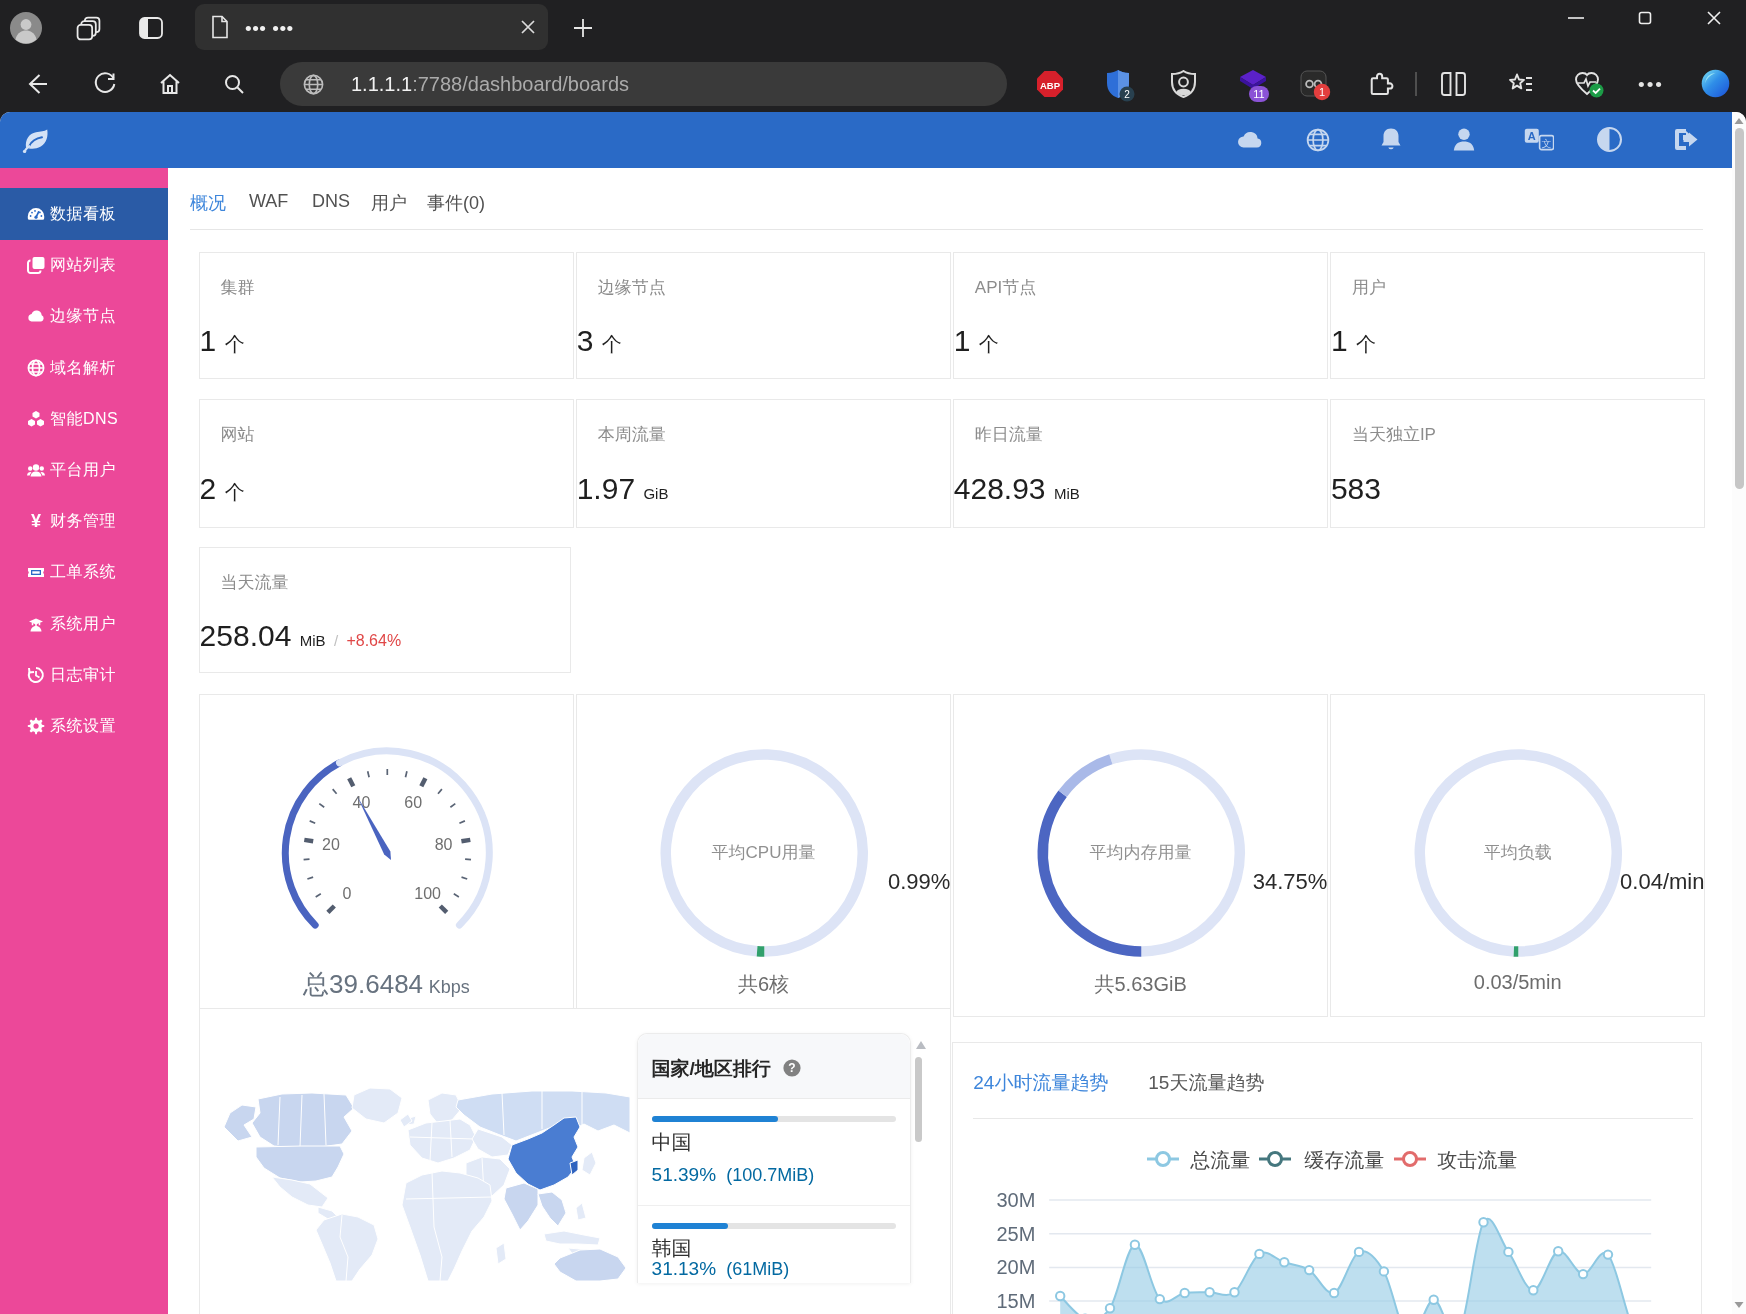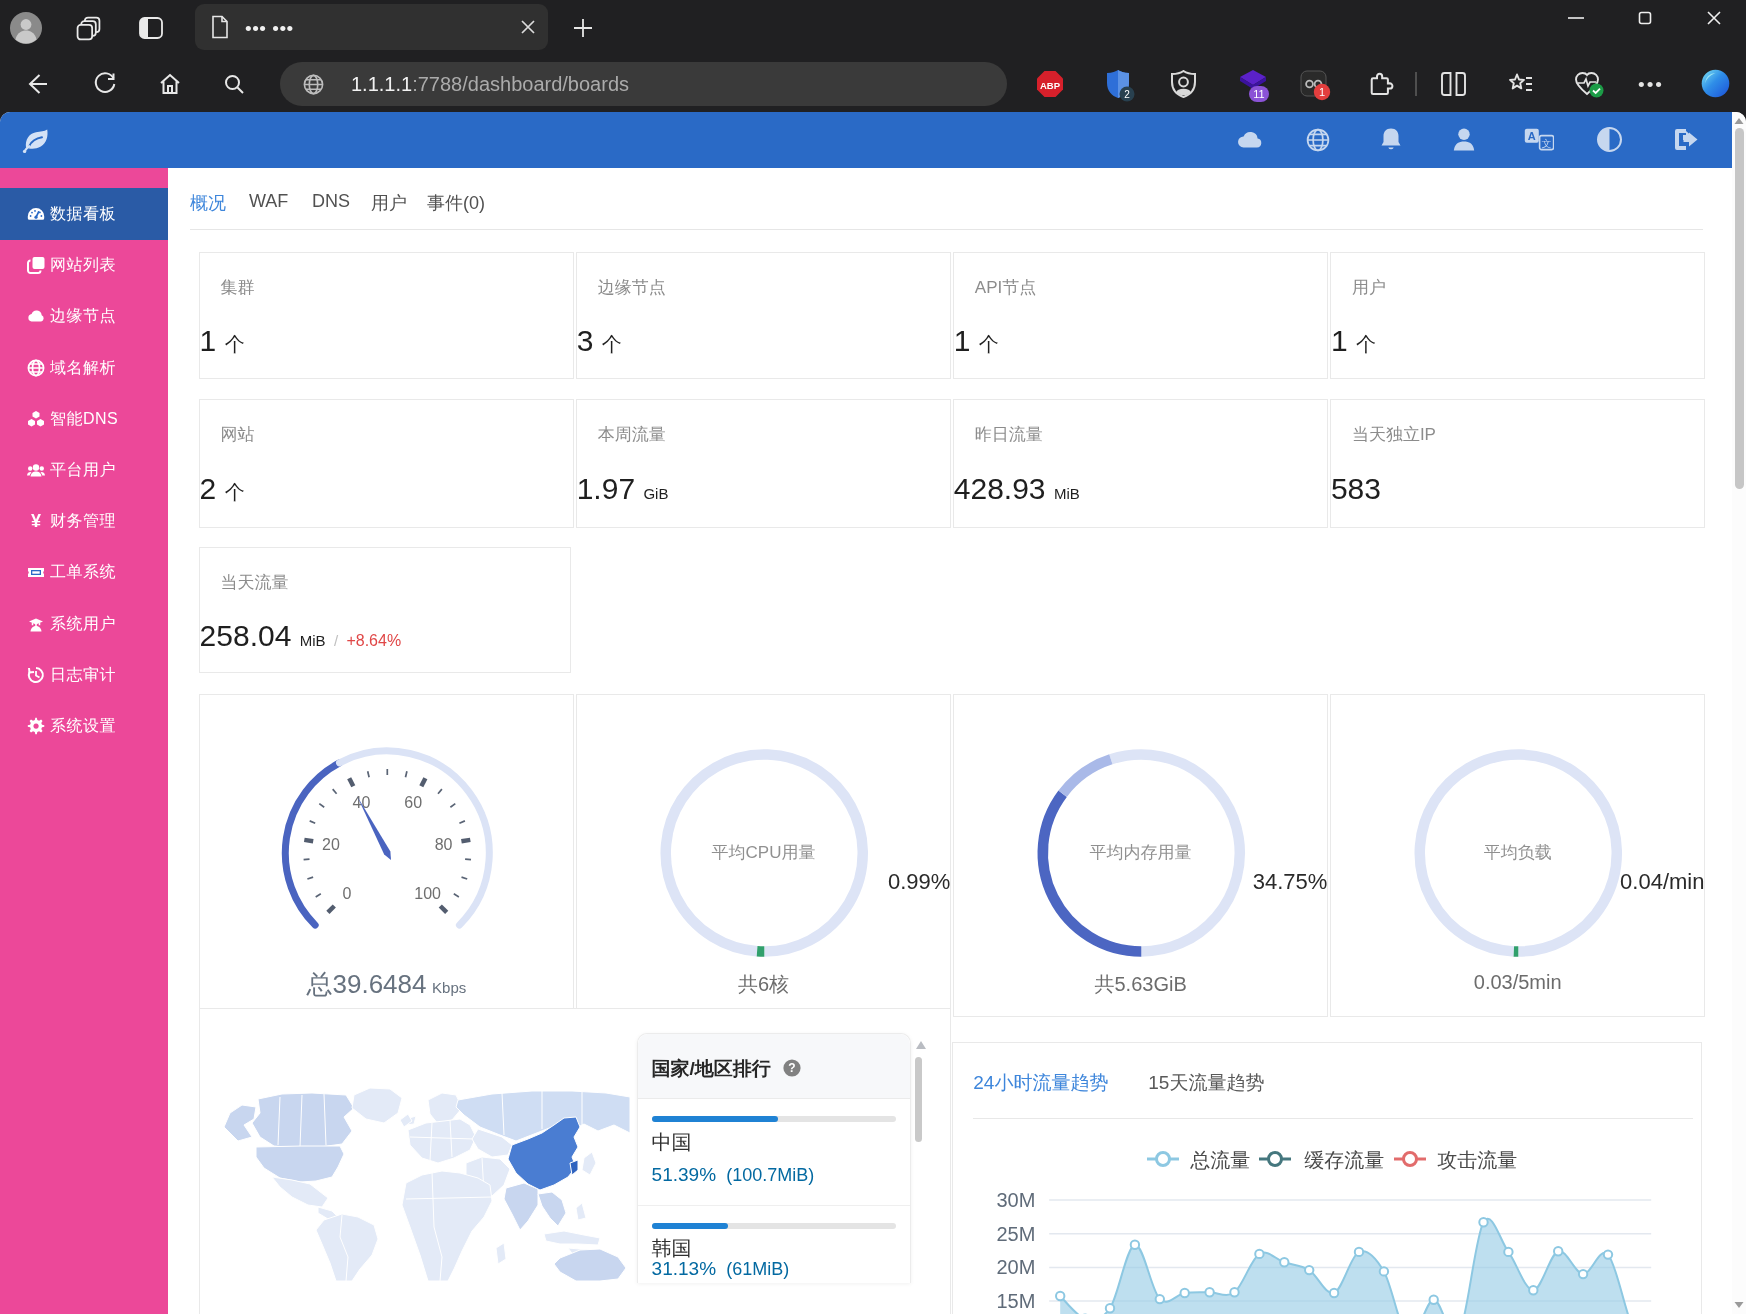--- a/index.html
+++ b/index.html
@@ -398,21 +398,21 @@
 <line x1="258.9" y1="201.9" x2="253.8" y2="198.8" stroke="#5a6475" stroke-width="1.7"></line>
 <line x1="246.7" y1="217.4" x2="240.3" y2="211.0" stroke="#535d6f" stroke-width="4.5"></line>
 <text x="147.0" y="203.8" text-anchor="middle" font-size="16" fill="#6f6f6f">0</text>
 <text x="131.0" y="154.6" text-anchor="middle" font-size="16" fill="#6f6f6f">20</text>
 <text x="161.4" y="112.7" text-anchor="middle" font-size="16" fill="#6f6f6f">40</text>
 <text x="213.2" y="112.7" text-anchor="middle" font-size="16" fill="#6f6f6f">60</text>
 <text x="243.6" y="154.6" text-anchor="middle" font-size="16" fill="#6f6f6f">80</text>
 <text x="227.6" y="203.8" text-anchor="middle" font-size="16" fill="#6f6f6f">100</text>
 <path d="M 157.3 101.5 L 190.4 156.4 L 191.0 165.1 L 184.2 159.6 Z" fill="#4a64c0"></path>
           </svg>
-  <div class="glabel" style="top:272px"><span style="font-size:26px;color:#67727f">总39.6484</span> <span style="font-size:15px;color:#67727f">Kbps</span></div>
+  <div class="glabel" style="top:272px"><span style="font-size:26px;color:#67727f">总39.6484</span> <span style="font-size:18px;color:#67727f">Kbps</span></div>
 </div>
 <div class="card" style="left:407.7px;top:525.5px;width:375.6px;height:323px">
   <svg class="abs" style="left:0;top:0" width="374" height="323" viewBox="0 0 374 323">
             <path d="M 180.09 256.24 A 98.5 98.5 0 1 1 187.30 256.50" fill="none" stroke="#dde4f6" stroke-width="10.5"></path>
 <path d="M 187.30 256.50 A 98.5 98.5 0 0 1 180.09 256.24" fill="none" stroke="#31a06c" stroke-width="10.5"></path>
           </svg>
   <div class="gtitle">平均CPU用量</div>
   <div class="gvalue">0.99%</div>
   <div class="glabel" style="top:276px">共6核</div>
 </div>

